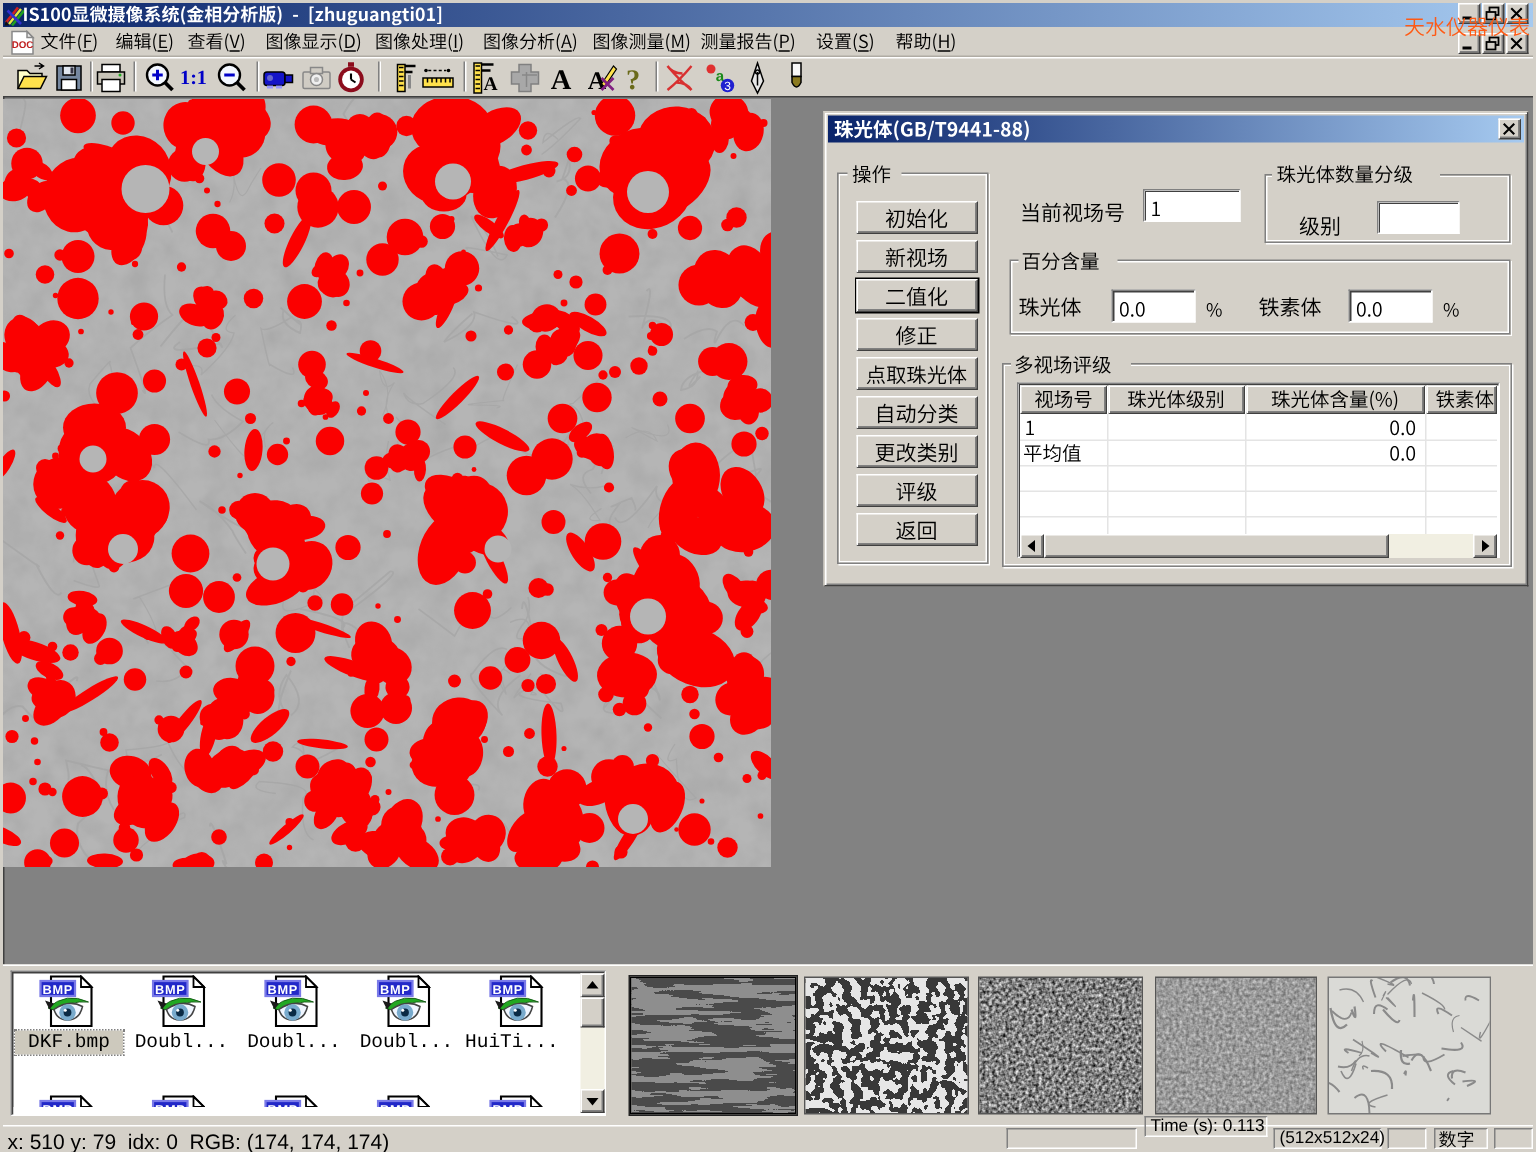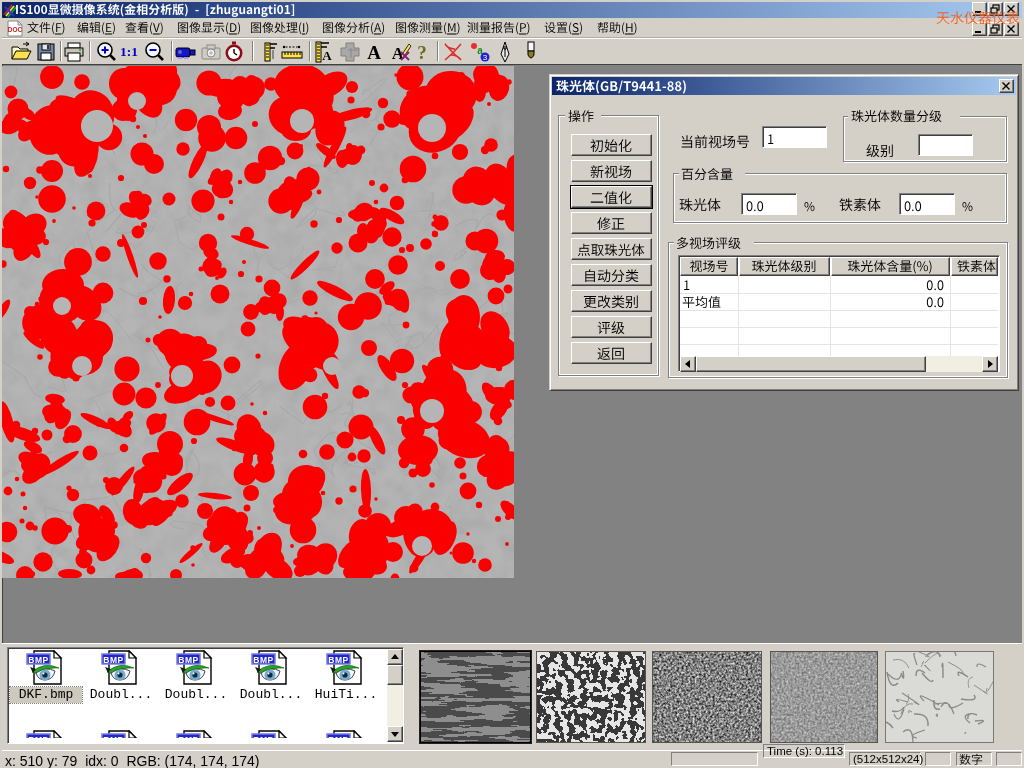--- a/index.html
+++ b/index.html
@@ -1088,21 +1088,21 @@
     <rect x="1" y="4" width="23" height="10" fill="#2228c8"></rect>
     <rect x="1" y="4" width="23" height="10" fill="none" stroke="#7a7ae8" stroke-width="1.5"></rect>
     <text x="12.5" y="12.5" font-family="Liberation Sans" font-size="8.5" font-weight="bold" fill="#fff" text-anchor="middle" letter-spacing="0.5">BMP</text>
     <path d="M6 22 q 12 -11 27 -4 q -13 -1 -21 6 z" fill="#22a822" stroke="#115511" stroke-width="0.6"></path>
     <path d="M10 23 q 10 -7 19 -2 q -2 9 -10 9 q -7 0 -9 -7 z" fill="#f0f6ff" stroke="#444" stroke-width="1"></path>
     <circle cx="19" cy="25" r="5.5" fill="#78aacc"></circle>
     <circle cx="19" cy="25" r="2.6" fill="#0a2a44"></circle>
     <circle cx="17.5" cy="23.5" r="1" fill="#fff"></circle>
     <path d="M4 17 l6 2 -3 4 z" fill="#1a1a1a"></path>
   </svg>
-<div class="abs" style="left:310px;top:687px;width:72px;height:16px;font-family:'Liberation Mono';font-size:13px;text-align:center;line-height:16px">HuiTi...</div>
+<div class="abs" style="left:310px;top:687px;width:72px;height:16px;font-family:'Liberation Mono';font-size:13px;line-height:16px">HuiTi...</div>
 <svg width="40" height="36" viewBox="0 0 40 36" style="position:absolute;left:26px;top:730px">
     <path d="M8 1 h20 l7 7 v26 h-27 z" fill="#fff" stroke="#000" stroke-width="1.4"></path>
     <path d="M28 1 l7 7 h-7 z" fill="#fff" stroke="#000" stroke-width="1.2"></path>
     <rect x="1" y="4" width="23" height="10" fill="#2228c8"></rect>
     <rect x="1" y="4" width="23" height="10" fill="none" stroke="#7a7ae8" stroke-width="1.5"></rect>
     <text x="12.5" y="12.5" font-family="Liberation Sans" font-size="8.5" font-weight="bold" fill="#fff" text-anchor="middle" letter-spacing="0.5">BMP</text>
     <path d="M6 22 q 12 -11 27 -4 q -13 -1 -21 6 z" fill="#22a822" stroke="#115511" stroke-width="0.6"></path>
     <path d="M10 23 q 10 -7 19 -2 q -2 9 -10 9 q -7 0 -9 -7 z" fill="#f0f6ff" stroke="#444" stroke-width="1"></path>
     <circle cx="19" cy="25" r="5.5" fill="#78aacc"></circle>
     <circle cx="19" cy="25" r="2.6" fill="#0a2a44"></circle>

